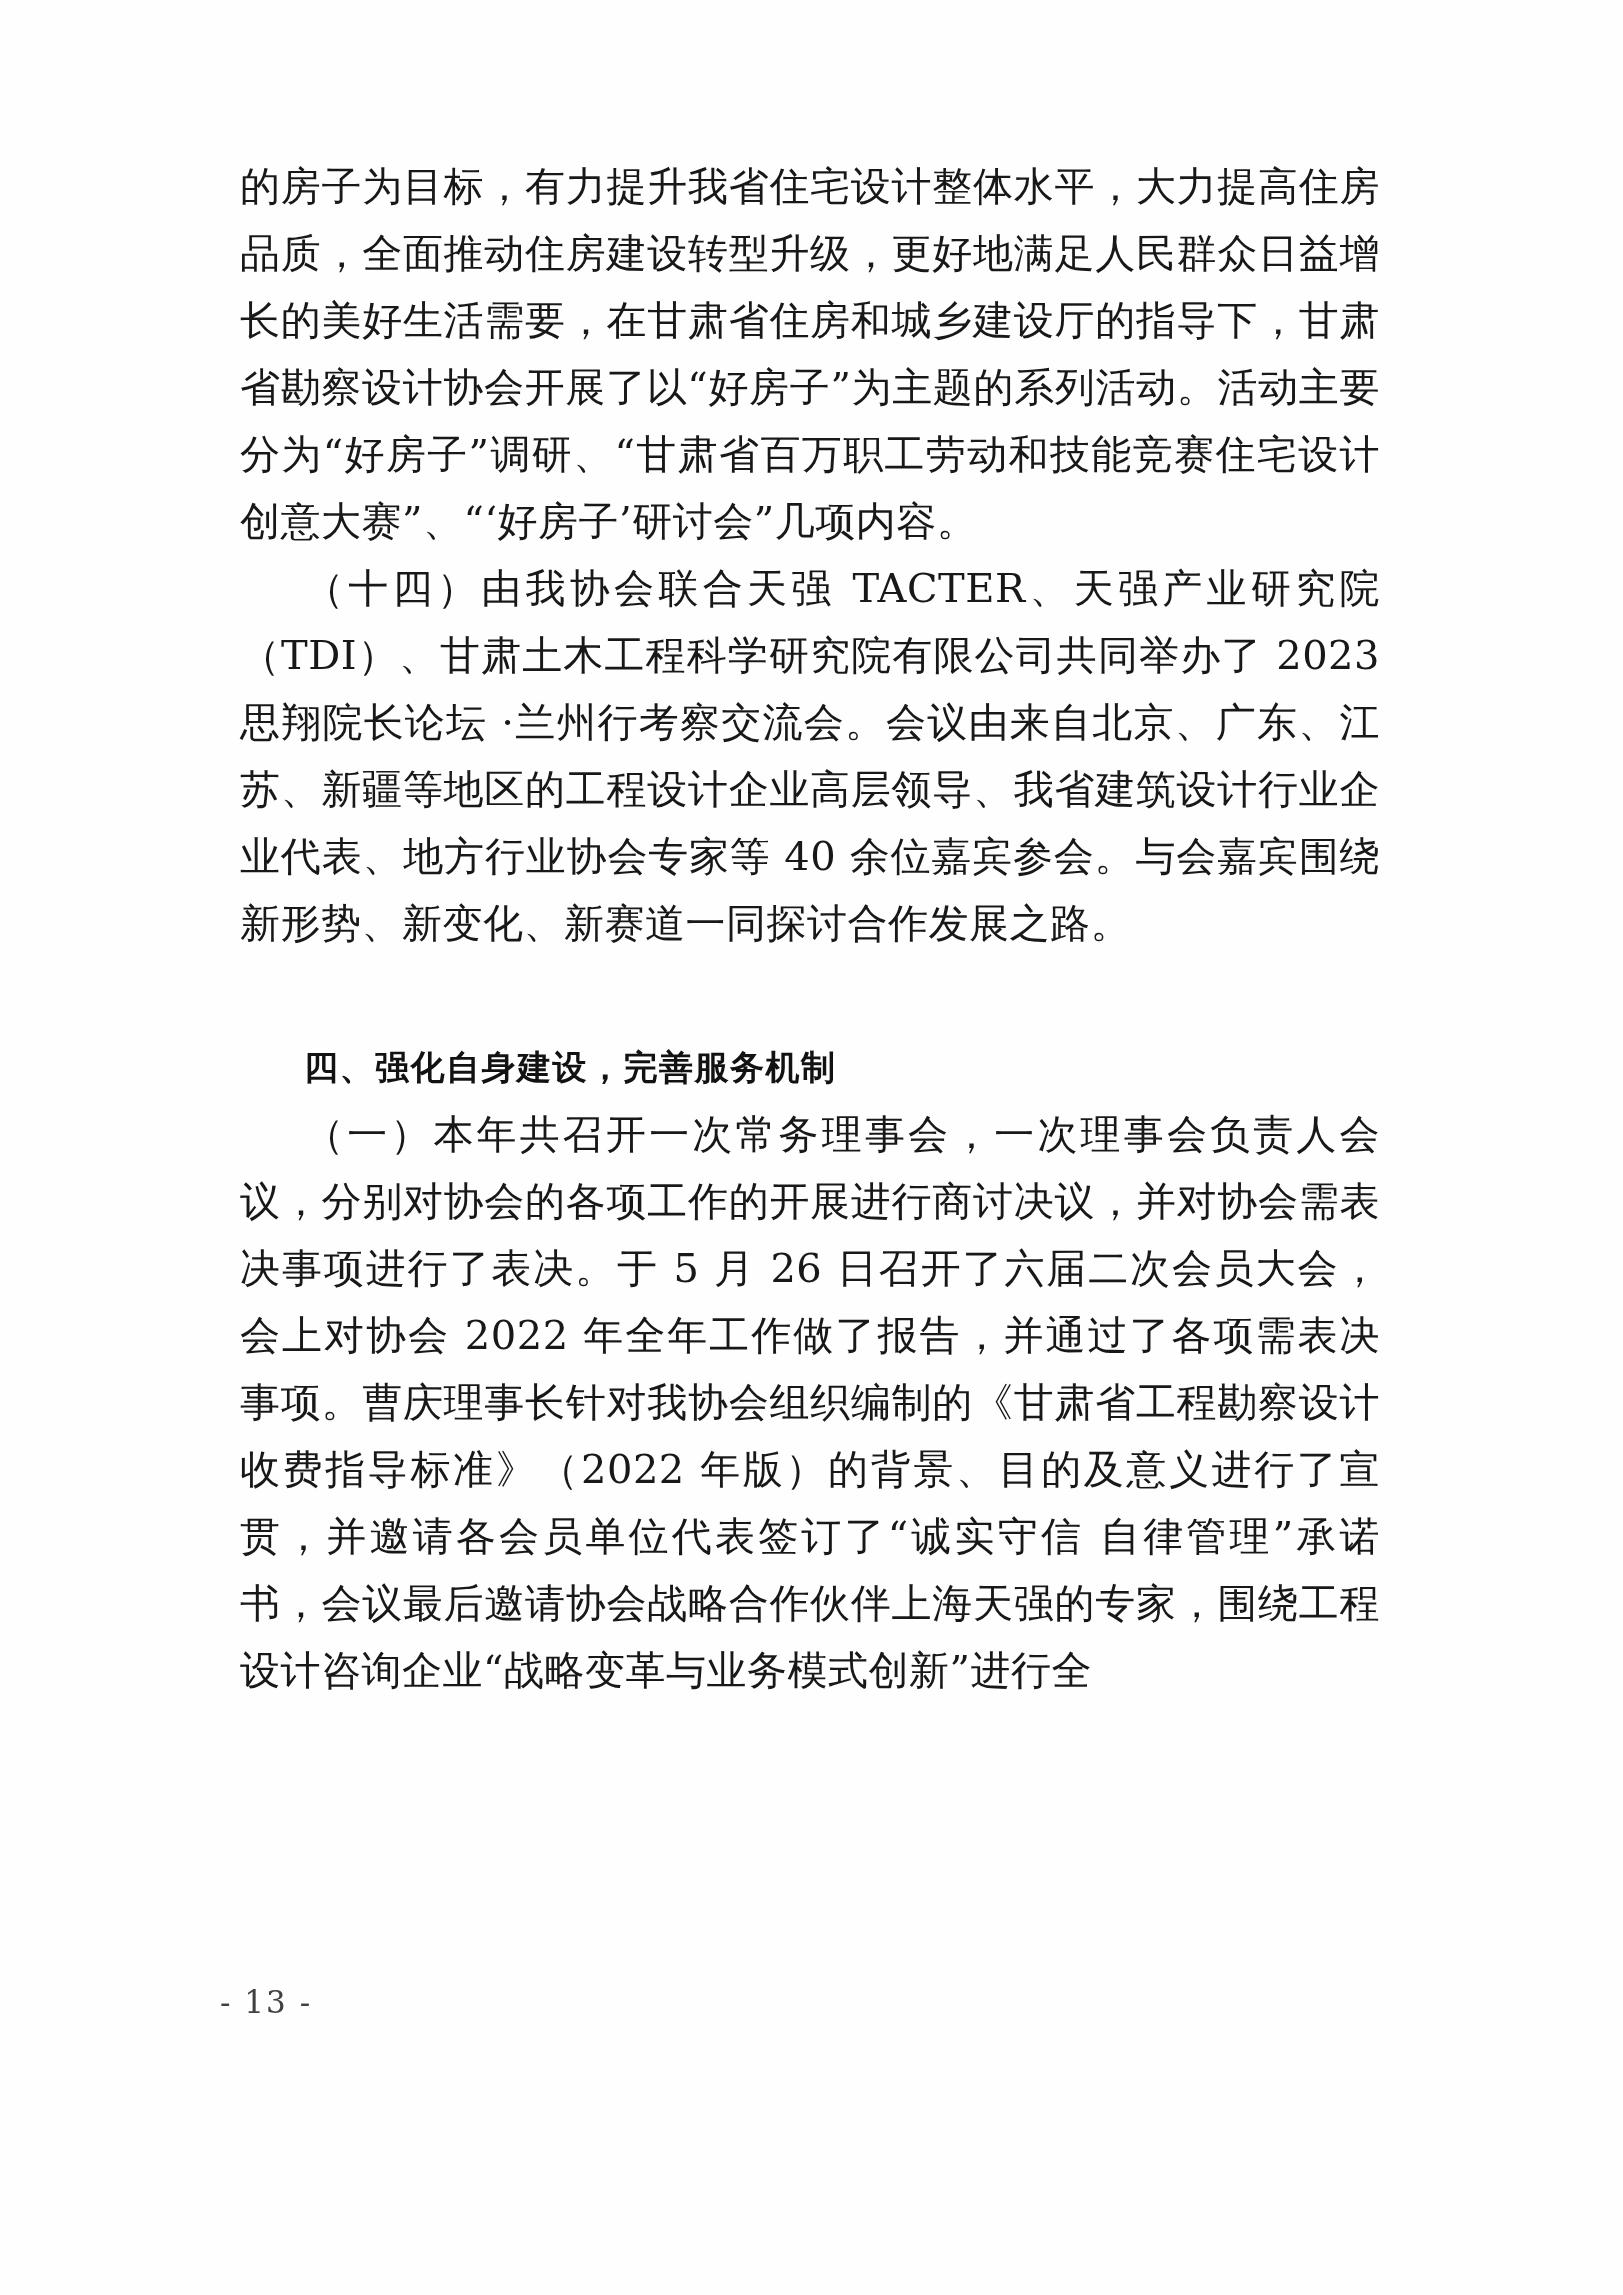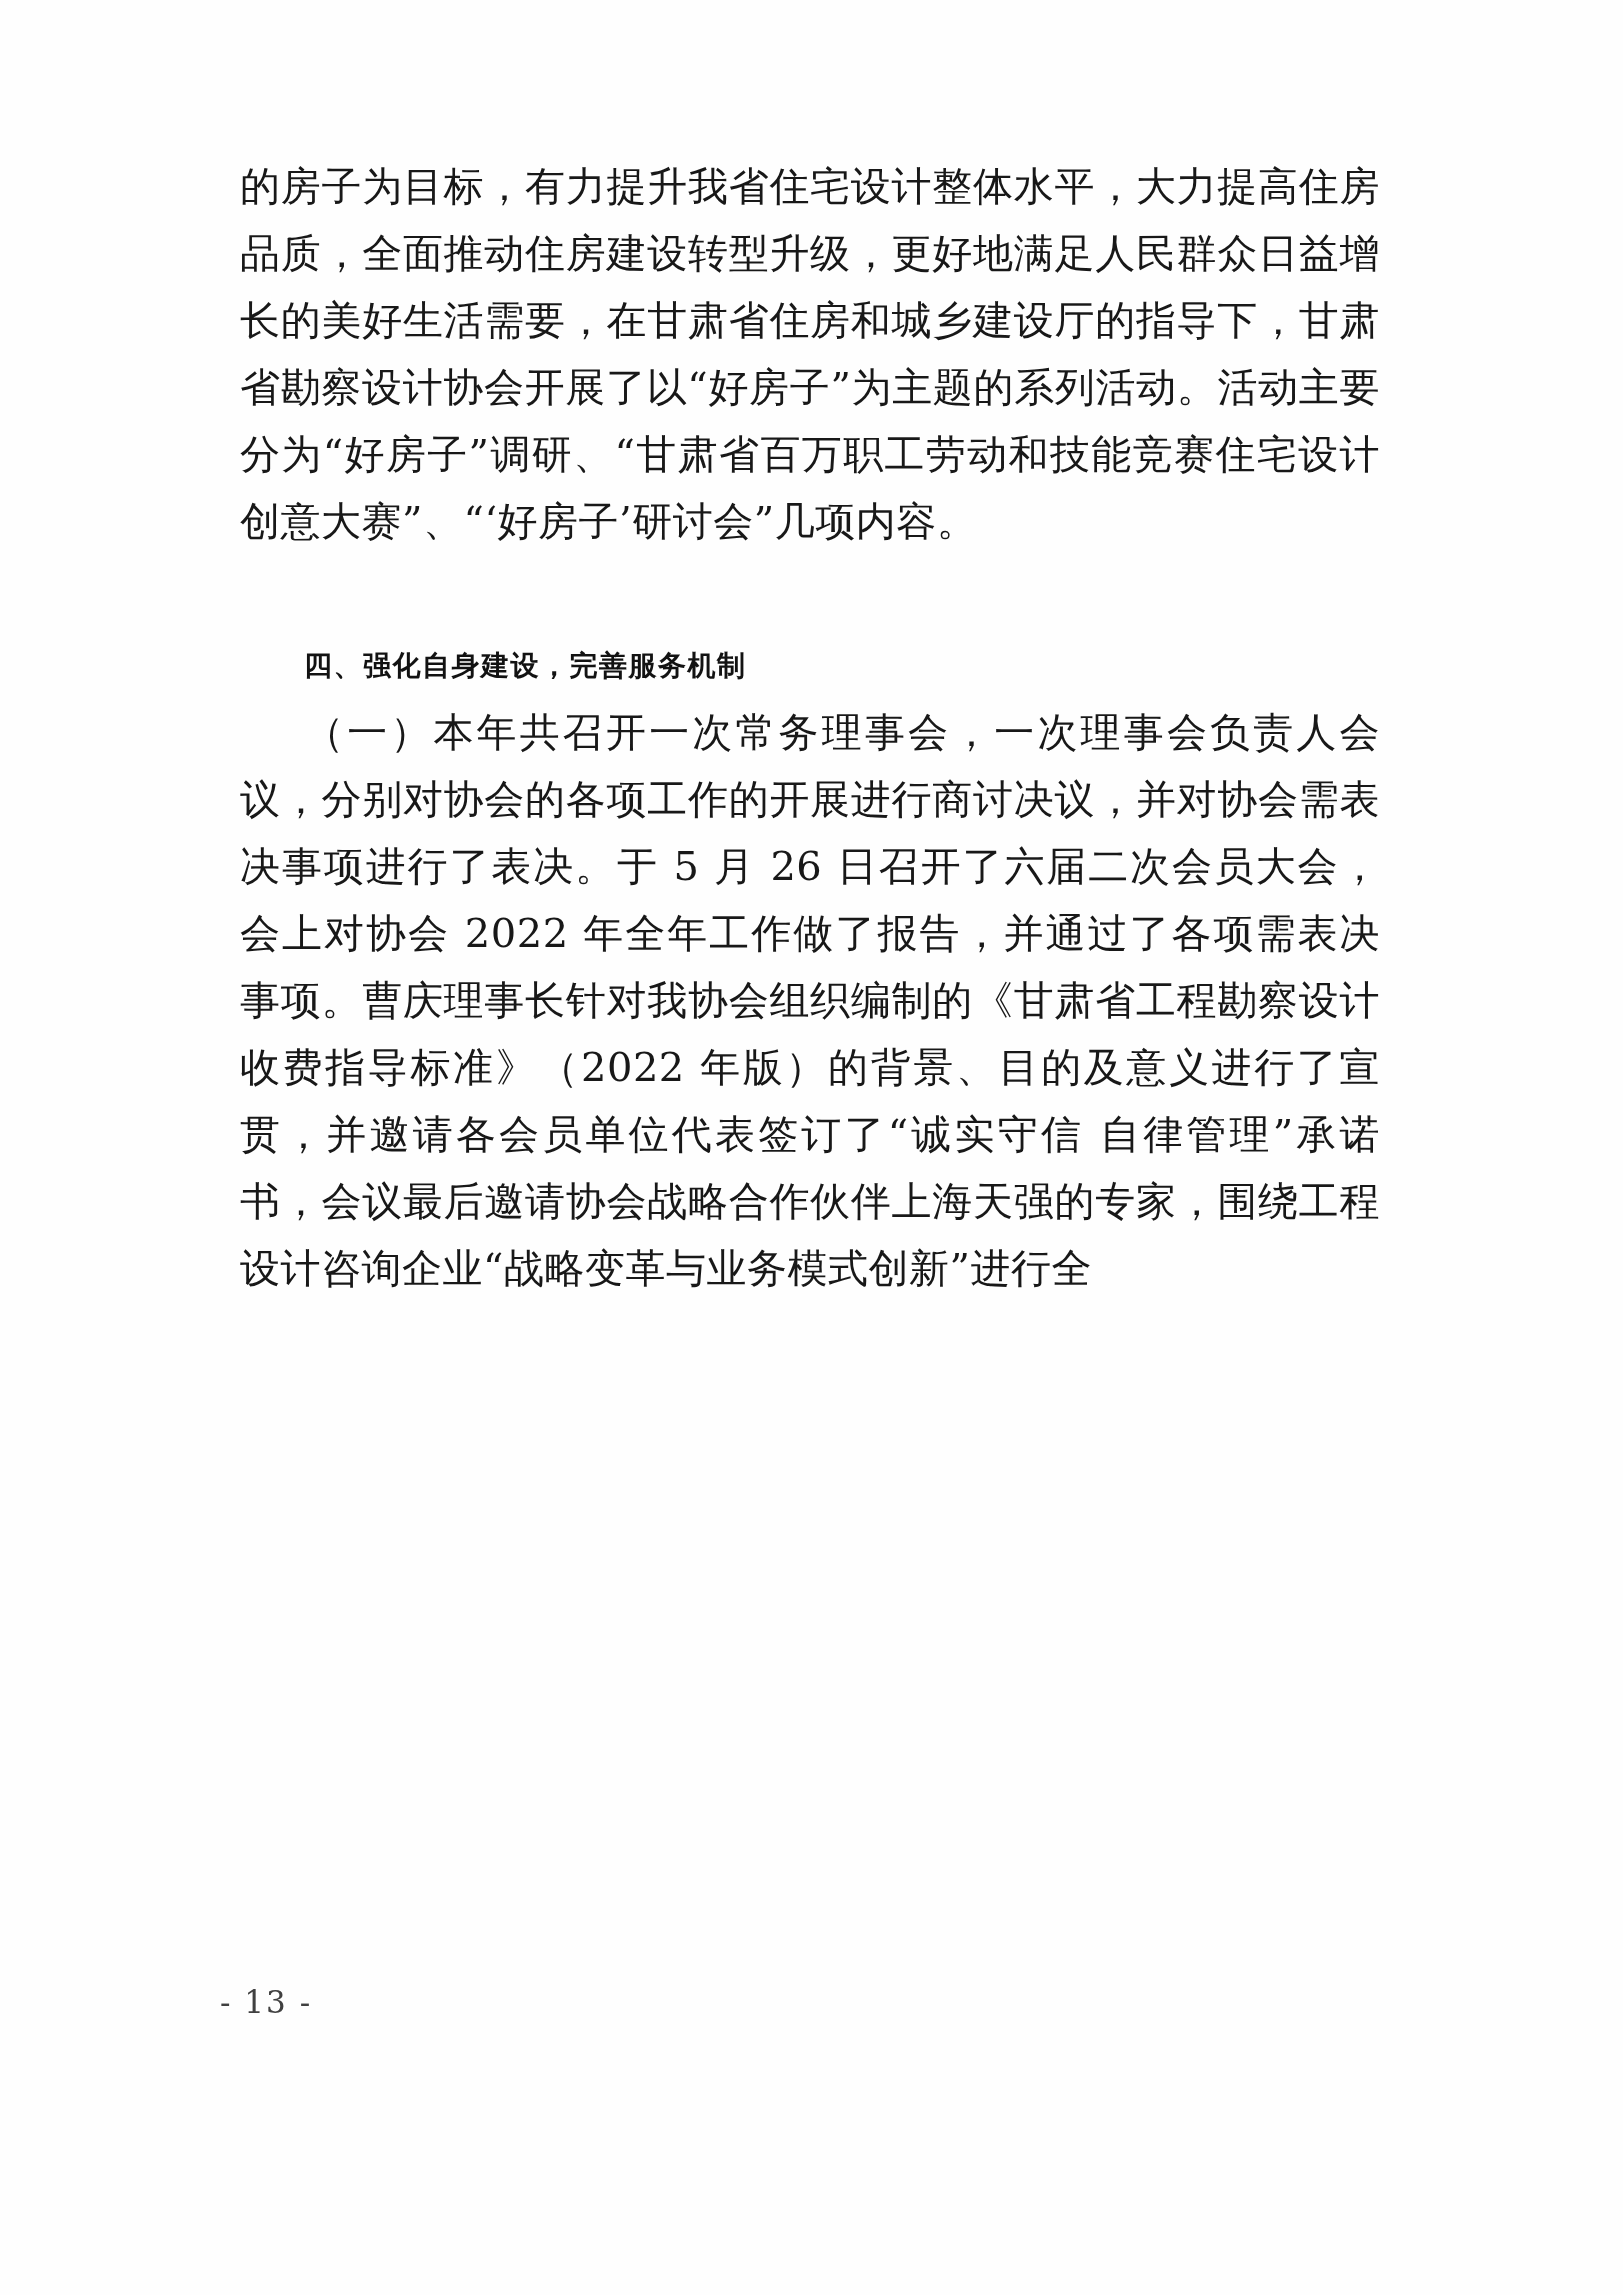--- a/index.html
+++ b/index.html
@@ -39,21 +39,21 @@
     color: #181818;
   }
   p.indent {
     text-indent: 64px;
   }
   .gap-large {
     height: 77px;
   }
   h2.section-heading {
     margin: 0;
-    font-size: 28px;
+    font-size: 34px;
     line-height: 67px;
     font-weight: bold;
     text-indent: 64px;
     letter-spacing: 1.5px;
     color: #121212;
     font-family: "DejaVu Sans", "Liberation Sans", sans-serif;
   }
   .page-number {
     position: absolute;
     left: 220px;
@@ -64,20 +64,21 @@
   }
 </style>
 </head>
 <body>
 
 <div class="page">
   <div class="content">
 
     <p class="para">的房子为目标，有力提升我省住宅设计整体水平，大力提高住房品质，全面推动住房建设转型升级，更好地满足人民群众日益增长的美好生活需要，在甘肃省住房和城乡建设厅的指导下，甘肃省勘察设计协会开展了以“好房子”为主题的系列活动。活动主要分为“好房子”调研、“甘肃省百万职工劳动和技能竞赛住宅设计创意大赛”、“‘好房子’研讨会”几项内容。</p>
 
+    <p class="para indent">（十四）由我协会联合天强 TACTER、天强产业研究院（TDI）、甘肃土木工程科学研究院有限公司共同举办了 2023 思翔院长论坛 ·兰州行考察交流会。会议由来自北京、广东、江苏、新疆等地区的工程设计企业高层领导、我省建筑设计行业企业代表、地方行业协会专家等 40 余位嘉宾参会。与会嘉宾围绕新形势、新变化、新赛道一同探讨合作发展之路。</p>
 
     <div class="gap-large"></div>
 
     <h2 class="section-heading">四、强化自身建设，完善服务机制</h2>
 
     <p class="para indent">（一）本年共召开一次常务理事会，一次理事会负责人会议，分别对协会的各项工作的开展进行商讨决议，并对协会需表决事项进行了表决。于 5 月 26 日召开了六届二次会员大会，会上对协会 2022 年全年工作做了报告，并通过了各项需表决事项。曹庆理事长针对我协会组织编制的《甘肃省工程勘察设计收费指导标准》（2022 年版）的背景、目的及意义进行了宣贯，并邀请各会员单位代表签订了“诚实守信  自律管理”承诺书，会议最后邀请协会战略合作伙伴上海天强的专家，围绕工程设计咨询企业“战略变革与业务模式创新”进行全</p>
 
   </div>
 
   <div class="page-number">- 13 -</div>

